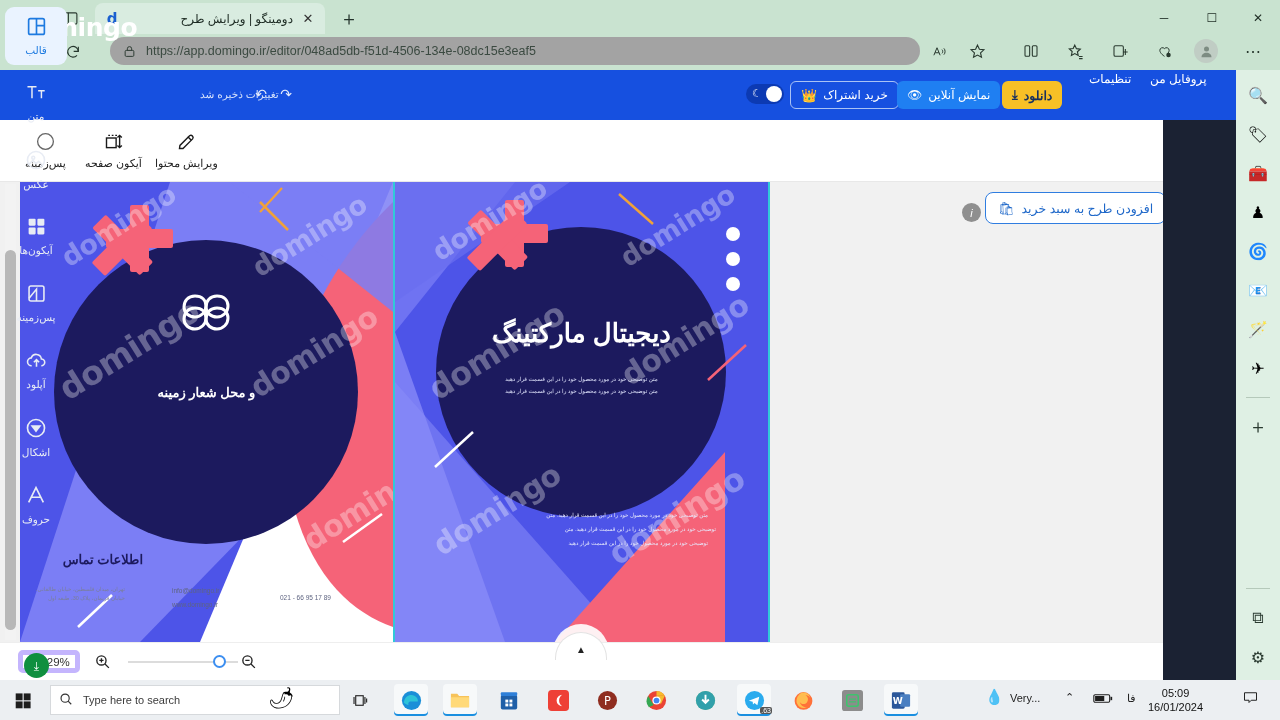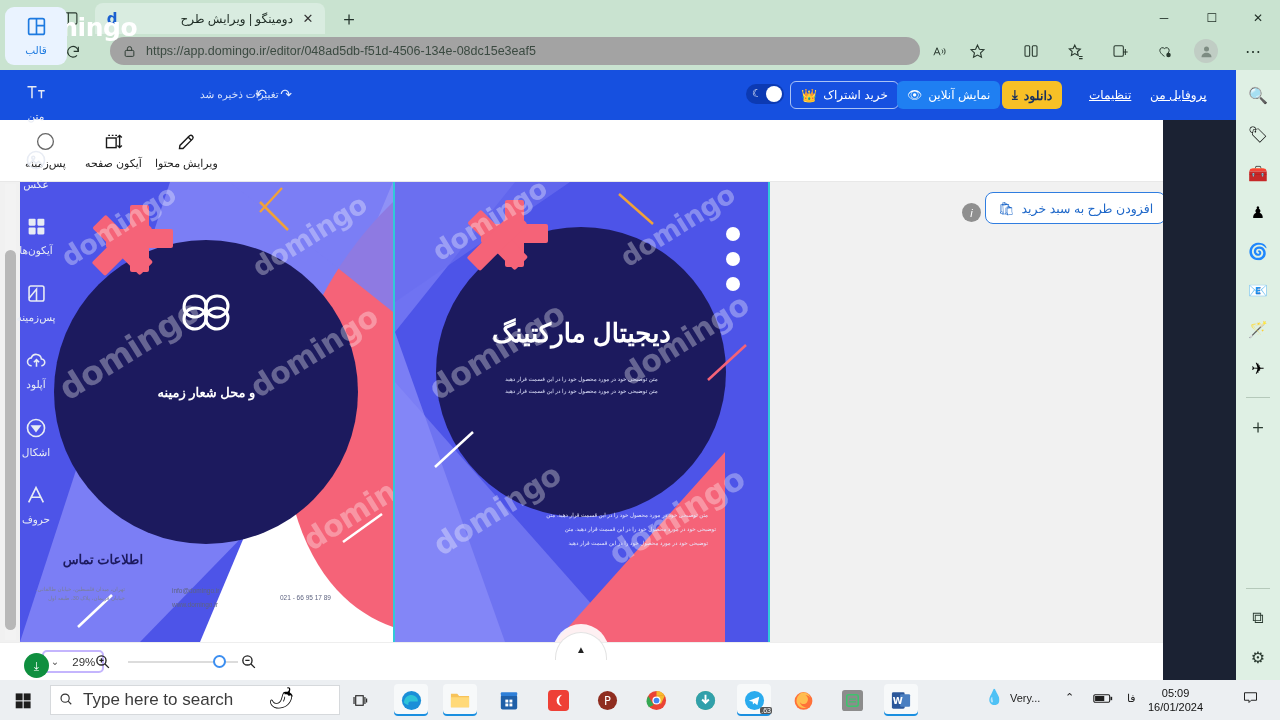--- a/index.html
+++ b/index.html
@@ -104,21 +104,21 @@
   .btn-online {
     position:absolute; left:897px; top:81px; height:28px; background:#1f7ff2;
     border-radius:6px; color:#fff; font-size:12px;
     display:flex; align-items:center; gap:6px; padding:0 10px; direction:rtl; cursor:pointer;
   }
   .btn-download {
     position:absolute; left:1002px; top:81px; height:28px; background:#f7c026;
     border-radius:6px; color:#17305e; font-size:12.5px; font-weight:bold;
     display:flex; align-items:center; gap:6px; padding:0 10px; direction:rtl; cursor:pointer;
   }
-  .hdr-link { position:absolute; top:88px; font-size:12px; color:#fff; direction:rtl; cursor:pointer;text-decoration:underline; }
+  .hdr-link { position:absolute; top:72px; font-size:12px; color:#fff; direction:rtl; cursor:pointer; }
 
   
   .app-toolbar {
     position:absolute; left:0; top:120px; width:1163px; height:62px;
     background:#fff; border-bottom:1px solid #e8e8e8;
   }
   .tool-item {
     position:absolute; top:128px; width:auto; display:flex; flex-direction:column;
     align-items:center; gap:3px; cursor:pointer;
   }
@@ -158,22 +158,22 @@
   .collapse-btn {
     position:absolute; left:555px; top:632px; width:52px; height:28px;
     background:#fff; border-radius:30px 30px 0 0; border:1px solid #e3e3e3; border-bottom:none;
     display:flex;align-items:flex-end;justify-content:center; padding-bottom:5px; cursor:pointer; z-index:5;
   }
 
   
   .zoombar { position:absolute; left:0; top:642px; width:1163px; height:38px; background:#fff; border-top:1px solid #eee;}
   .zoom-select {
     position:absolute; left:18px; top:650px; width:62px; height:23px;
-    border:2px solid #c4b5fd; border-radius:5px; background:#fff;
-    display:flex; align-items:center; justify-content:space-around; font-size:11.5px; color:#333; cursor:pointer;margin-left:24px;
+    border:5px solid #c4b5fd; border-radius:5px; background:#fff;
+    display:flex; align-items:center; justify-content:space-around; font-size:11.5px; color:#333; cursor:pointer;
   }
   .zoom-ico { position:absolute; top:651px; width:20px;height:20px;
               display:flex;align-items:center;justify-content:center;color:#222;cursor:pointer;}
   .zoom-track { position:absolute; left:128px; top:661px; width:110px; height:2px; background:#dcdcdc; cursor:pointer;}
   .zoom-knob { position:absolute; left:213px; top:655px; width:13px;height:13px;border-radius:50%;
                border:2px solid #3c8ef0; background:#fff; cursor:pointer;}
 
   
   .rail {
     position:absolute; left:1163px; top:120px; width:73px; height:560px;
@@ -193,21 +193,21 @@
 
   
   .taskbar { position:absolute; left:0; top:680px; width:1280px; height:40px; background:#eceff2;}
   .tb-start { position:absolute; left:8px; top:688px; width:30px;height:24px;
               display:flex;align-items:center;justify-content:center;cursor:pointer;}
   .tb-search {
     position:absolute; left:50px; top:685px; width:290px; height:30px; background:#fff;
     border:1px solid #d6d9dc; display:flex; align-items:center; padding:0 8px; cursor:text;
   }
   .tb-search .s-ico { width:20px; color:#333; font-size:13px; }
-  .tb-search .s-txt { font-size:17px; color:#3b3b3b; margin-left:4px;}
+  .tb-search .s-txt { font-size:11px; color:#3b3b3b; margin-left:4px;}
   .chili { position:absolute; left:268px; top:686px; font-size:21px; }
   .tb-task { position:absolute; left:348px; top:689px; width:24px;height:22px;
              display:flex;align-items:center;justify-content:center;cursor:pointer;}
   .tb-app {
     position:absolute; top:684px; width:34px; height:32px; border-radius:4px;
     display:flex; align-items:center; justify-content:center; cursor:pointer;
   }
   .tb-app.on { box-shadow: inset 0 -2px 0 #1a8fe0; background:#f7f9fa;}
   .tray { position:absolute; top:688px; font-size:11px; color:#1d1d1d; cursor:pointer;}
   .tb-clock { position:absolute; left:1148px; top:686px; font-size:11px; color:#111; text-align:center; line-height:14px; cursor:pointer;}

